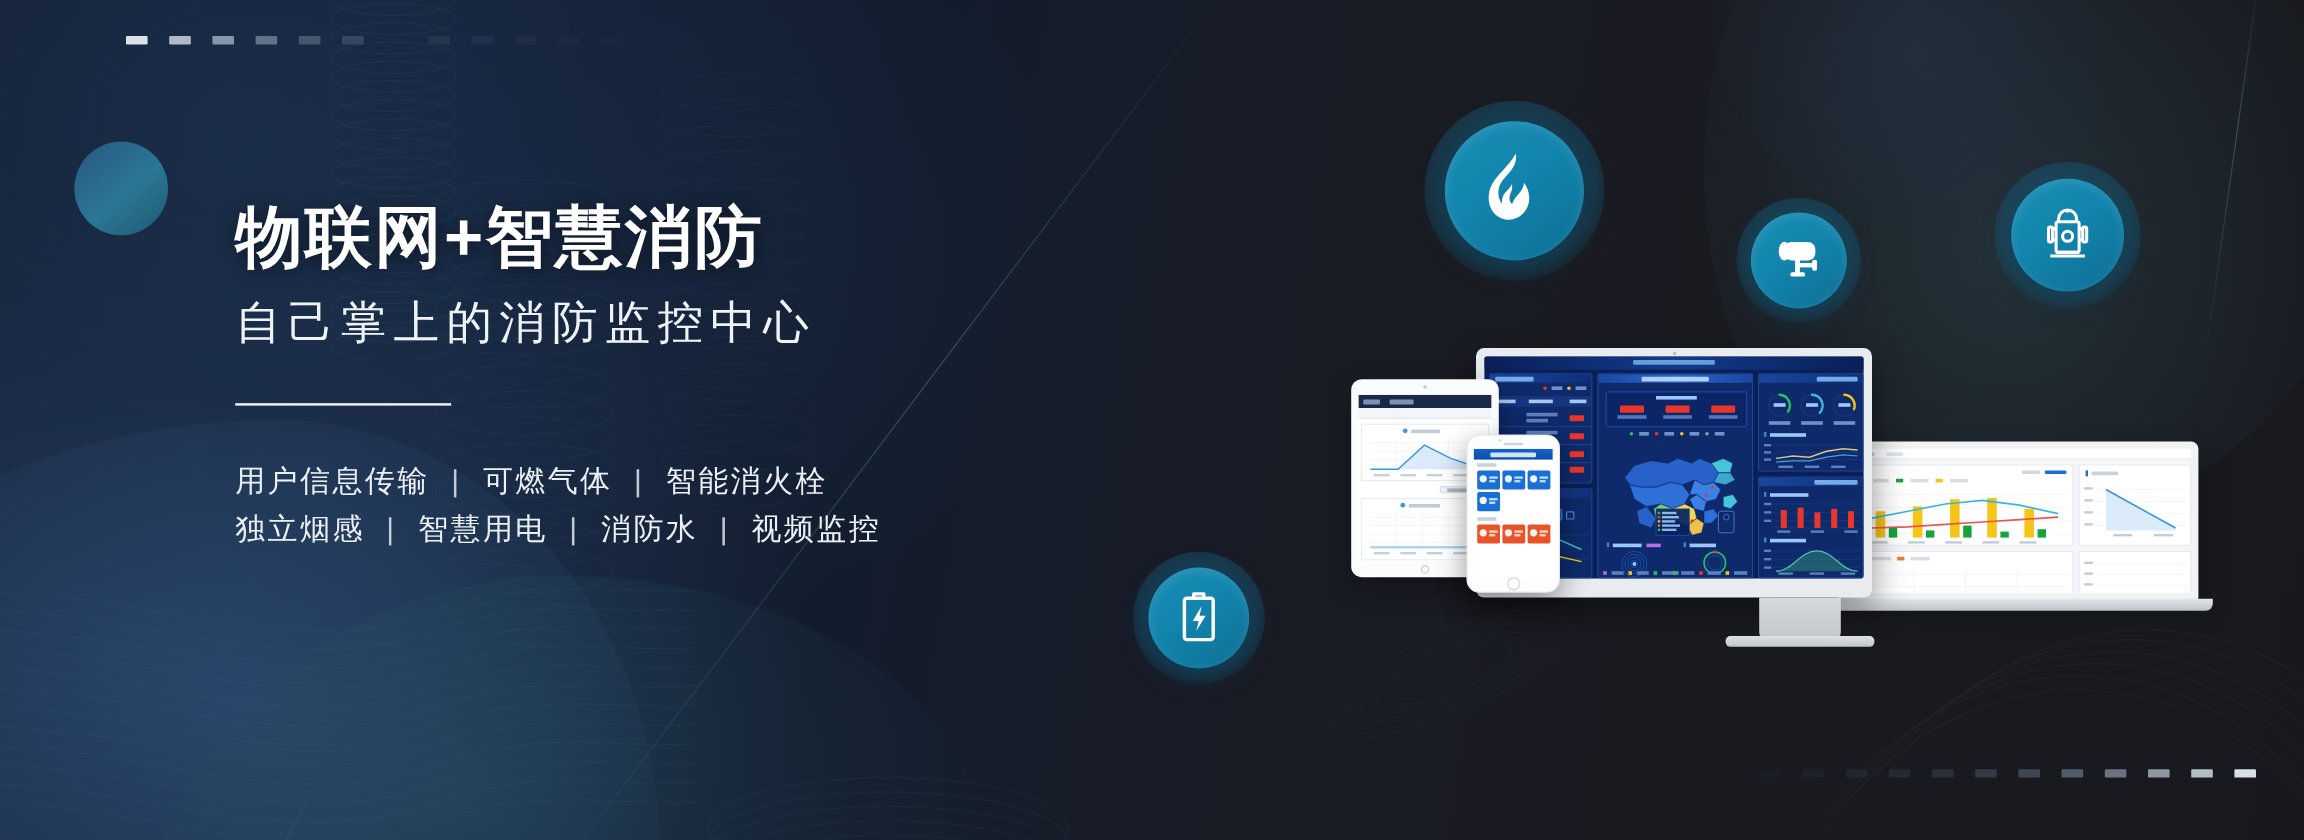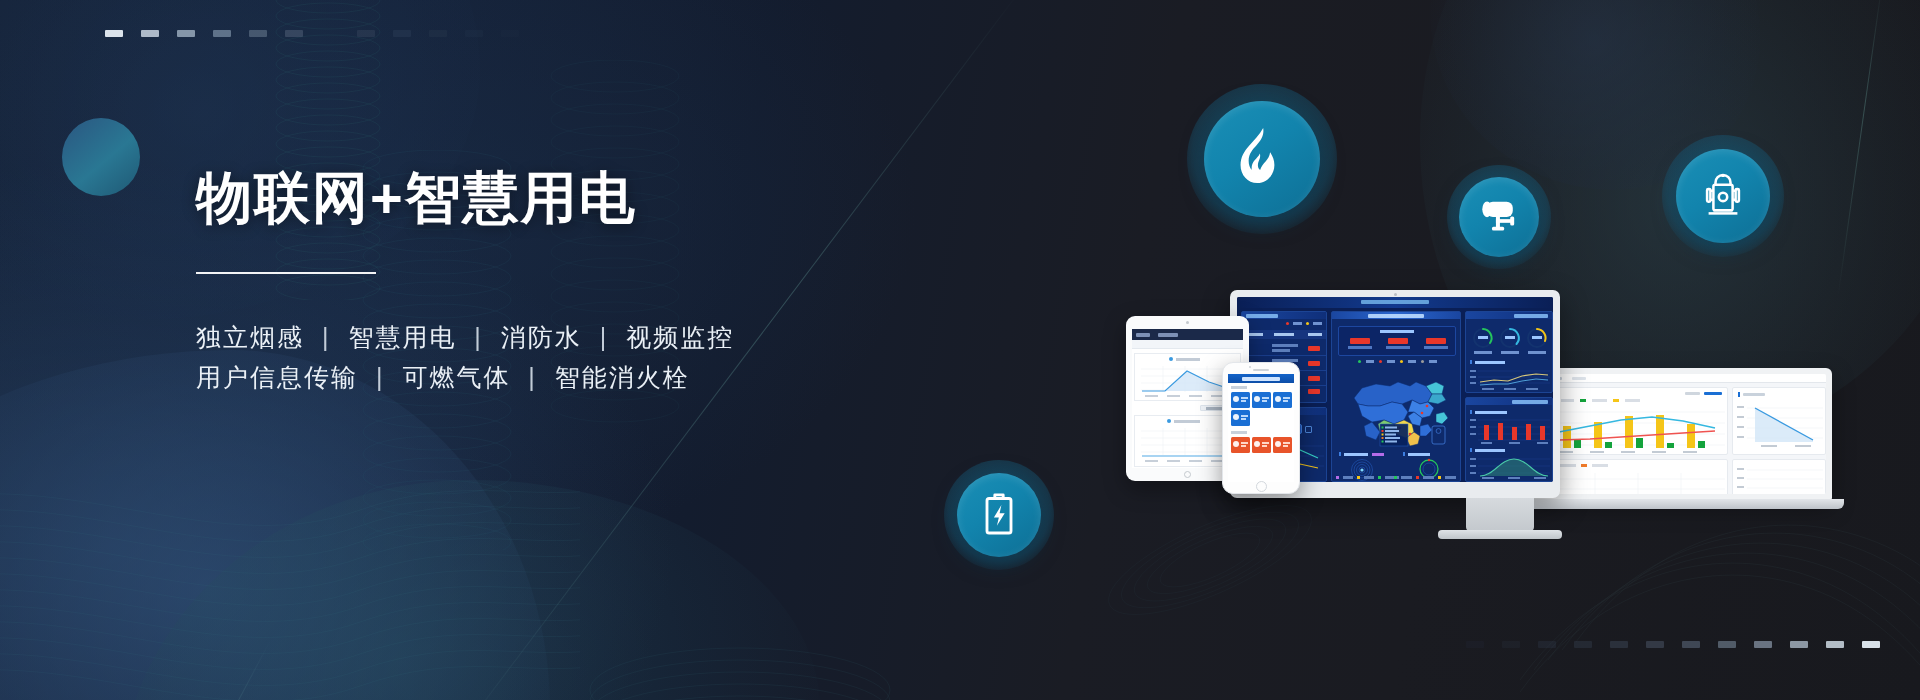--- a/index.html
+++ b/index.html
@@ -325,38 +325,39 @@
     <span class="dash" style="background:#5c6d81;opacity:.39"></span>
     <span class="dash" style="background:#6b7c90;opacity:.47"></span>
     <span class="dash" style="background:#7d8ea1;opacity:.56"></span>
     <span class="dash" style="background:#93a3b5;opacity:.66"></span>
     <span class="dash" style="background:#adbbc9;opacity:.78"></span>
     <span class="dash" style="background:#c8d4de;opacity:.88"></span>
     <span class="dash" style="background:#dfe8f0;opacity:.97;margin-right:0"></span>
   </div>
 
   <div class="copy">
-    <div class="title">物联网+智慧用电</div>
+    <div class="title">物联网+智慧消防</div>
+    <div class="subtitle">自己掌上的消防监控中心</div>
     <div class="divider"></div>
     <div class="features">
+      <div class="feat-line">
+        <span>用户信息传输</span>
+        <span class="sep">|</span>
+        <span>可燃气体</span>
+        <span class="sep">|</span>
+        <span>智能消火栓</span>
+      </div>
       <div class="feat-line">
         <span>独立烟感</span>
         <span class="sep">|</span>
         <span>智慧用电</span>
         <span class="sep">|</span>
         <span>消防水</span>
         <span class="sep">|</span>
         <span>视频监控</span>
-      </div>
-      <div class="feat-line">
-        <span>用户信息传输</span>
-        <span class="sep">|</span>
-        <span>可燃气体</span>
-        <span class="sep">|</span>
-        <span>智能消火栓</span>
       </div>
     </div>
   </div>
 
   <div class="badge badge-fire">
     <div class="ring"></div>
     <div class="disc"></div>
     <svg width="58" height="62" viewBox="0 0 24 26">
       <path fill="#ffffff" d="M12.5 0c.5 3.2-1.1 5.3-2.7 7.1-1.7 1.9-3.4 3.6-3.4 6.6 0 1.6.5 2.9 1.3 3.9-.2-1.5.2-3 1.2-4.1.8-.9 1.7-1.6 2.2-2.8.4 1.4-.2 2.5-.6 3.6-.4 1.2-.3 2.5.7 3.3.5-1.6 1.4-2.6 2.3-3.6.9-1 1.7-2.1 1.9-3.8 1.1 1.6 1.8 3.4 1.8 5.3 0 4.2-3.2 7.6-7.2 7.6S3 19.7 3 15.5c0-3.4 1.6-5.8 3.5-8C8.6 5.1 10.9 2.9 12.5 0z"></path>
     </svg>

